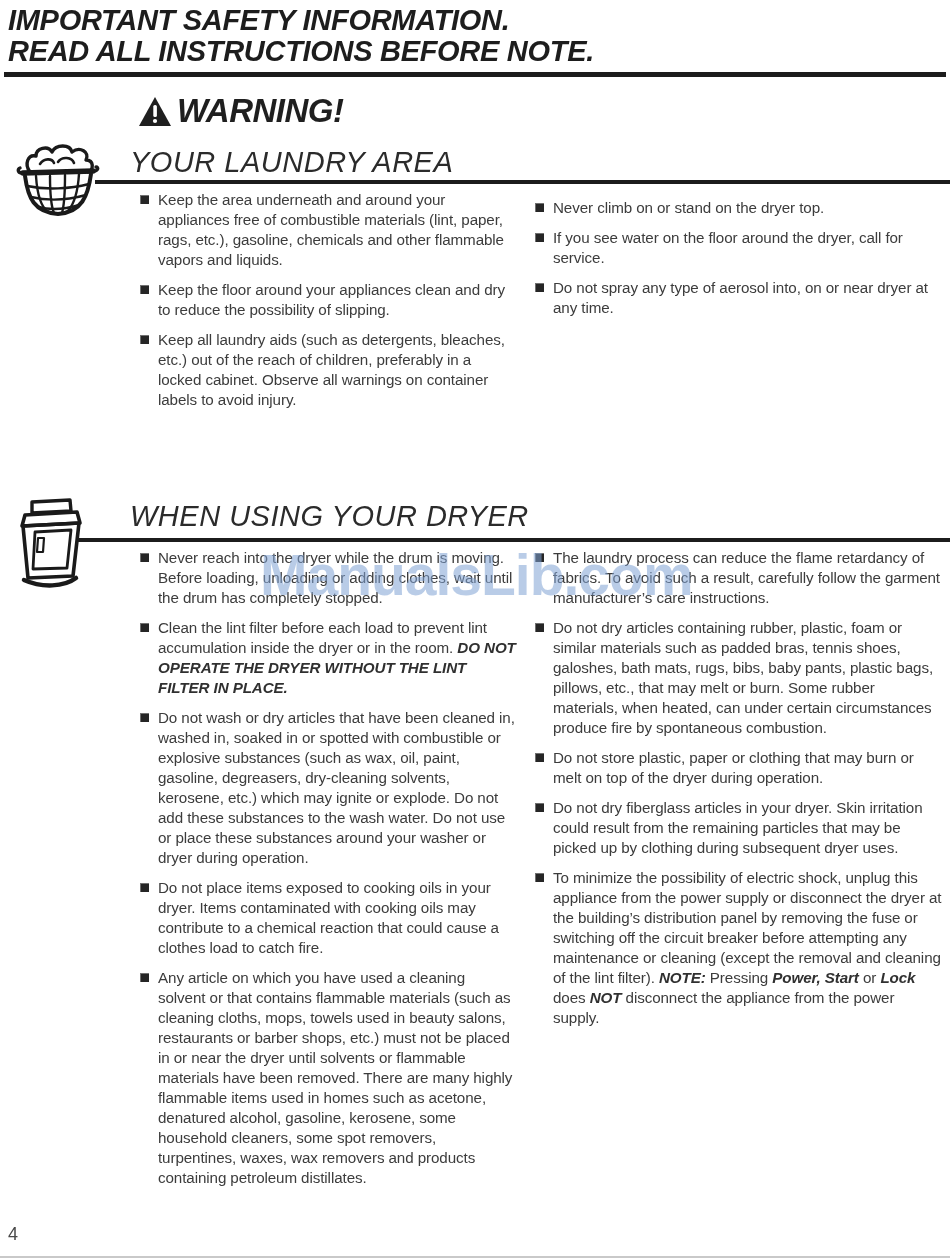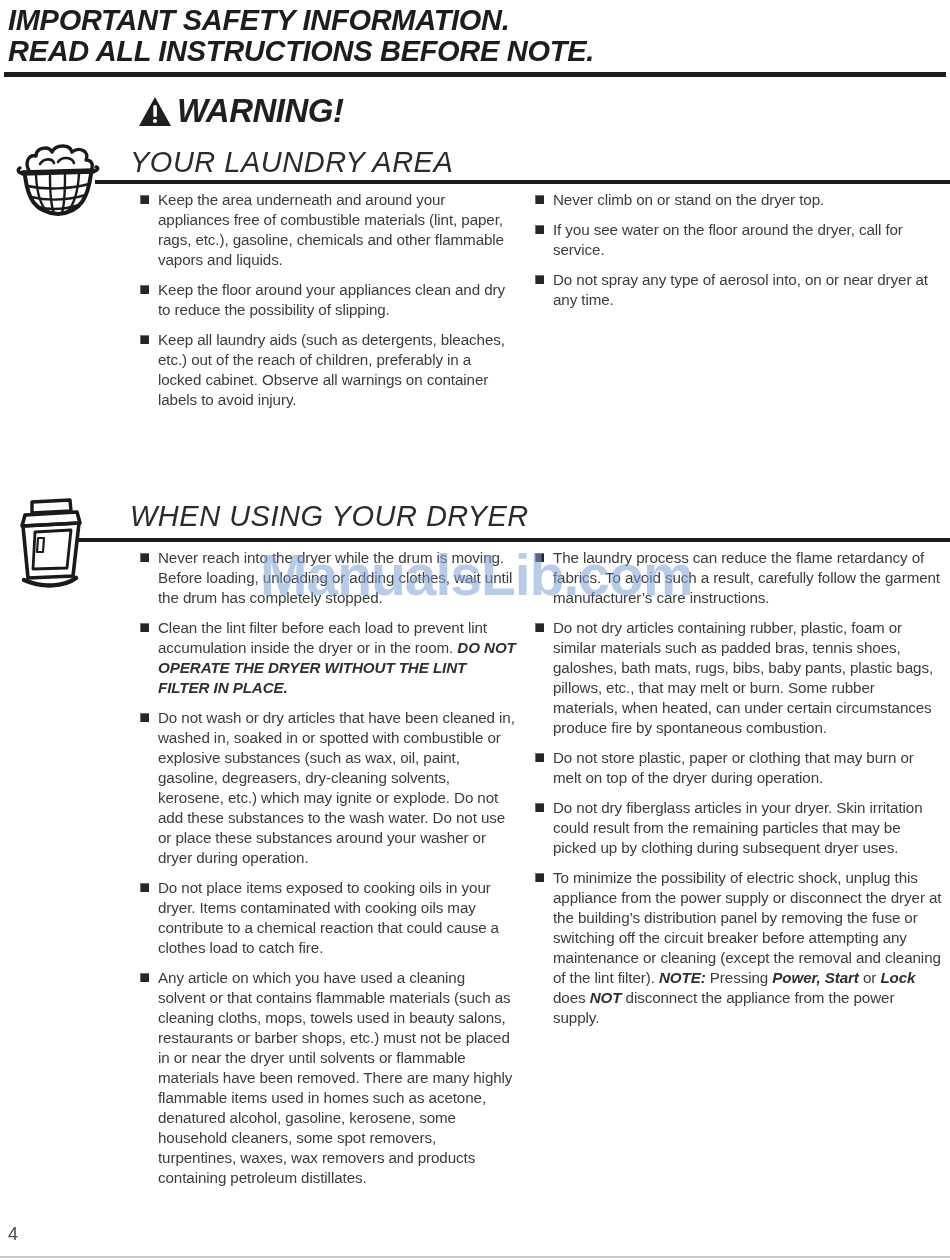--- a/index.html
+++ b/index.html
@@ -87,21 +87,21 @@
     </div>
     <div class="bullet">
       <span class="sq"></span>
       <span class="btxt"><span>Keep the floor around your appliances clean and dry to reduce the possibility of slipping.</span></span>
     </div>
     <div class="bullet">
       <span class="sq"></span>
       <span class="btxt"><span>Keep all laundry aids (such as detergents, bleaches, etc.) out of the reach of children, preferably in a locked cabinet. Observe all warnings on container labels to avoid injury.</span></span>
     </div>
   </div>
-<div class="col" style="left:535px;top:190px;width:405px">
+<div class="col" style="left:535px;top:198px;width:405px">
     <div class="bullet">
       <span class="sq"></span>
       <span class="btxt"><span>Never climb on or stand on the dryer top.</span></span>
     </div>
     <div class="bullet">
       <span class="sq"></span>
       <span class="btxt"><span>If you see water on the floor around the dryer, call for service.</span></span>
     </div>
     <div class="bullet">
       <span class="sq"></span>

